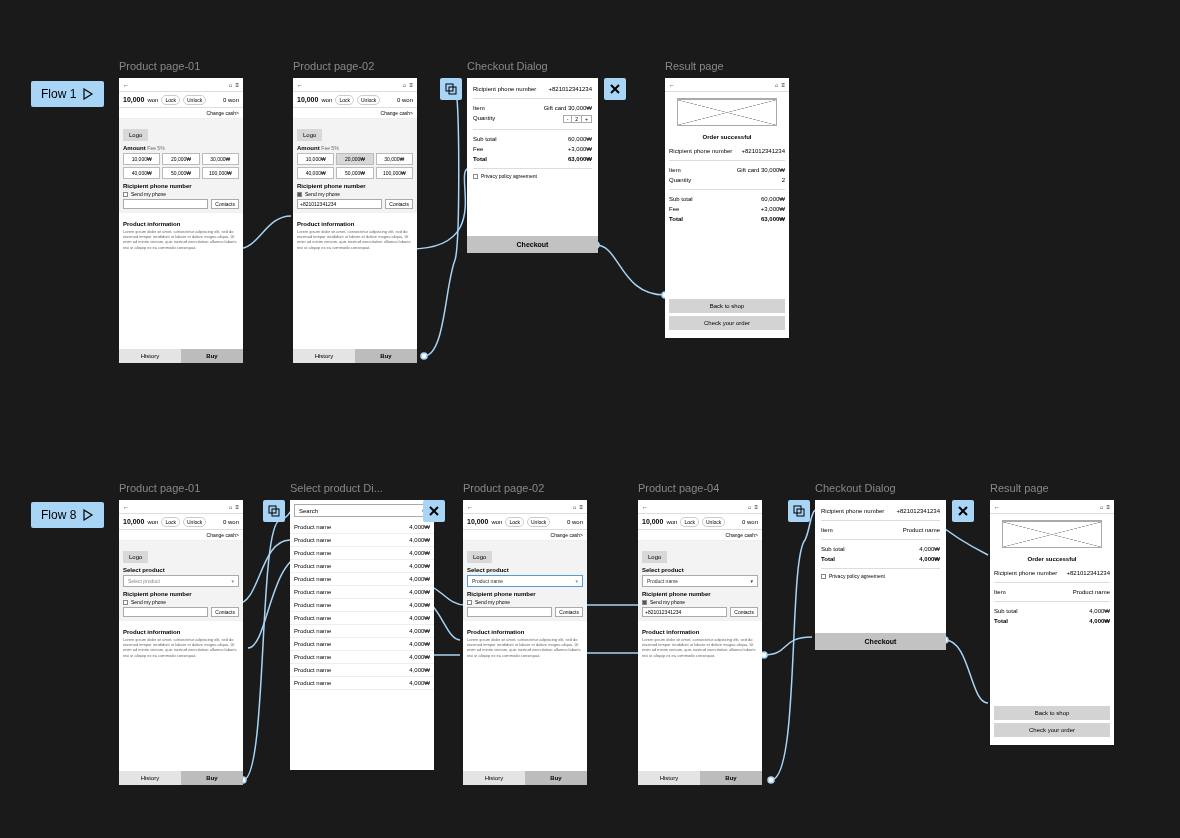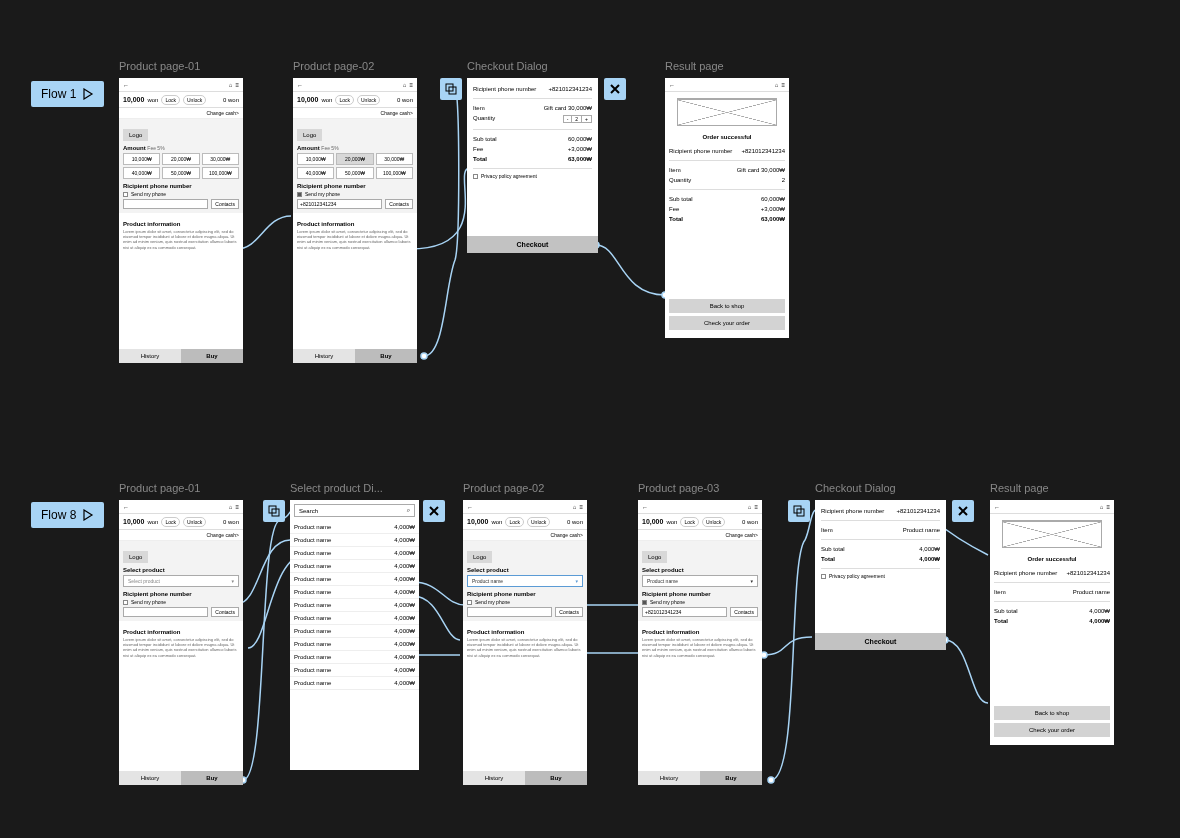--- a/index.html
+++ b/index.html
@@ -550,21 +550,21 @@
   <div class="wf-section" style="background:#fff;">
         <div class="wf-label">Product information</div>
         <div class="wf-lorem">Lorem ipsum dolor sit amet, consectetur adipiscing elit, sed do eiusmod tempor incididunt ut labore et dolore magna aliqua. Ut enim ad minim veniam, quis nostrud exercitation ullamco laboris nisi ut aliquip ex ea commodo consequat.</div>
       </div>
   <div class="wf-tabbar">
         <div class="wf-tab">History</div>
         <div class="wf-tab active">Buy</div>
       </div>
 </div>
 
-<div class="frame" style="left:290px; top:500px; width:129px; height:270px;">
+<div class="frame" style="left:290px; top:500px; width:144px; height:270px;">
   <div class="frame-title">Select product Di...</div>
   <div class="wf-search">
         <span>Search</span>
         <span>⌕</span>
       </div>
   <div>
     <div class="list-row">
           <span>Product name</span>
           <span>4,000₩</span>
         </div>
@@ -668,21 +668,21 @@
         <div class="wf-label">Product information</div>
         <div class="wf-lorem">Lorem ipsum dolor sit amet, consectetur adipiscing elit, sed do eiusmod tempor incididunt ut labore et dolore magna aliqua. Ut enim ad minim veniam, quis nostrud exercitation ullamco laboris nisi ut aliquip ex ea commodo consequat.</div>
       </div>
   <div class="wf-tabbar">
         <div class="wf-tab">History</div>
         <div class="wf-tab active">Buy</div>
       </div>
 </div>
 
 <div class="frame" style="left:638px; top:500px; width:124px; height:285px;">
-  <div class="frame-title">Product page-03</div>
+  <div class="frame-title">Product page-04</div>
   <div class="wf-header">
         <span>←</span>
         <div class="wf-header-r">
           <span>⌂</span>
           <span>≡</span>
         </div>
       </div>
   <div class="wf-balance">
         <span class="amt">10,000</span>
         <span>won</span>

